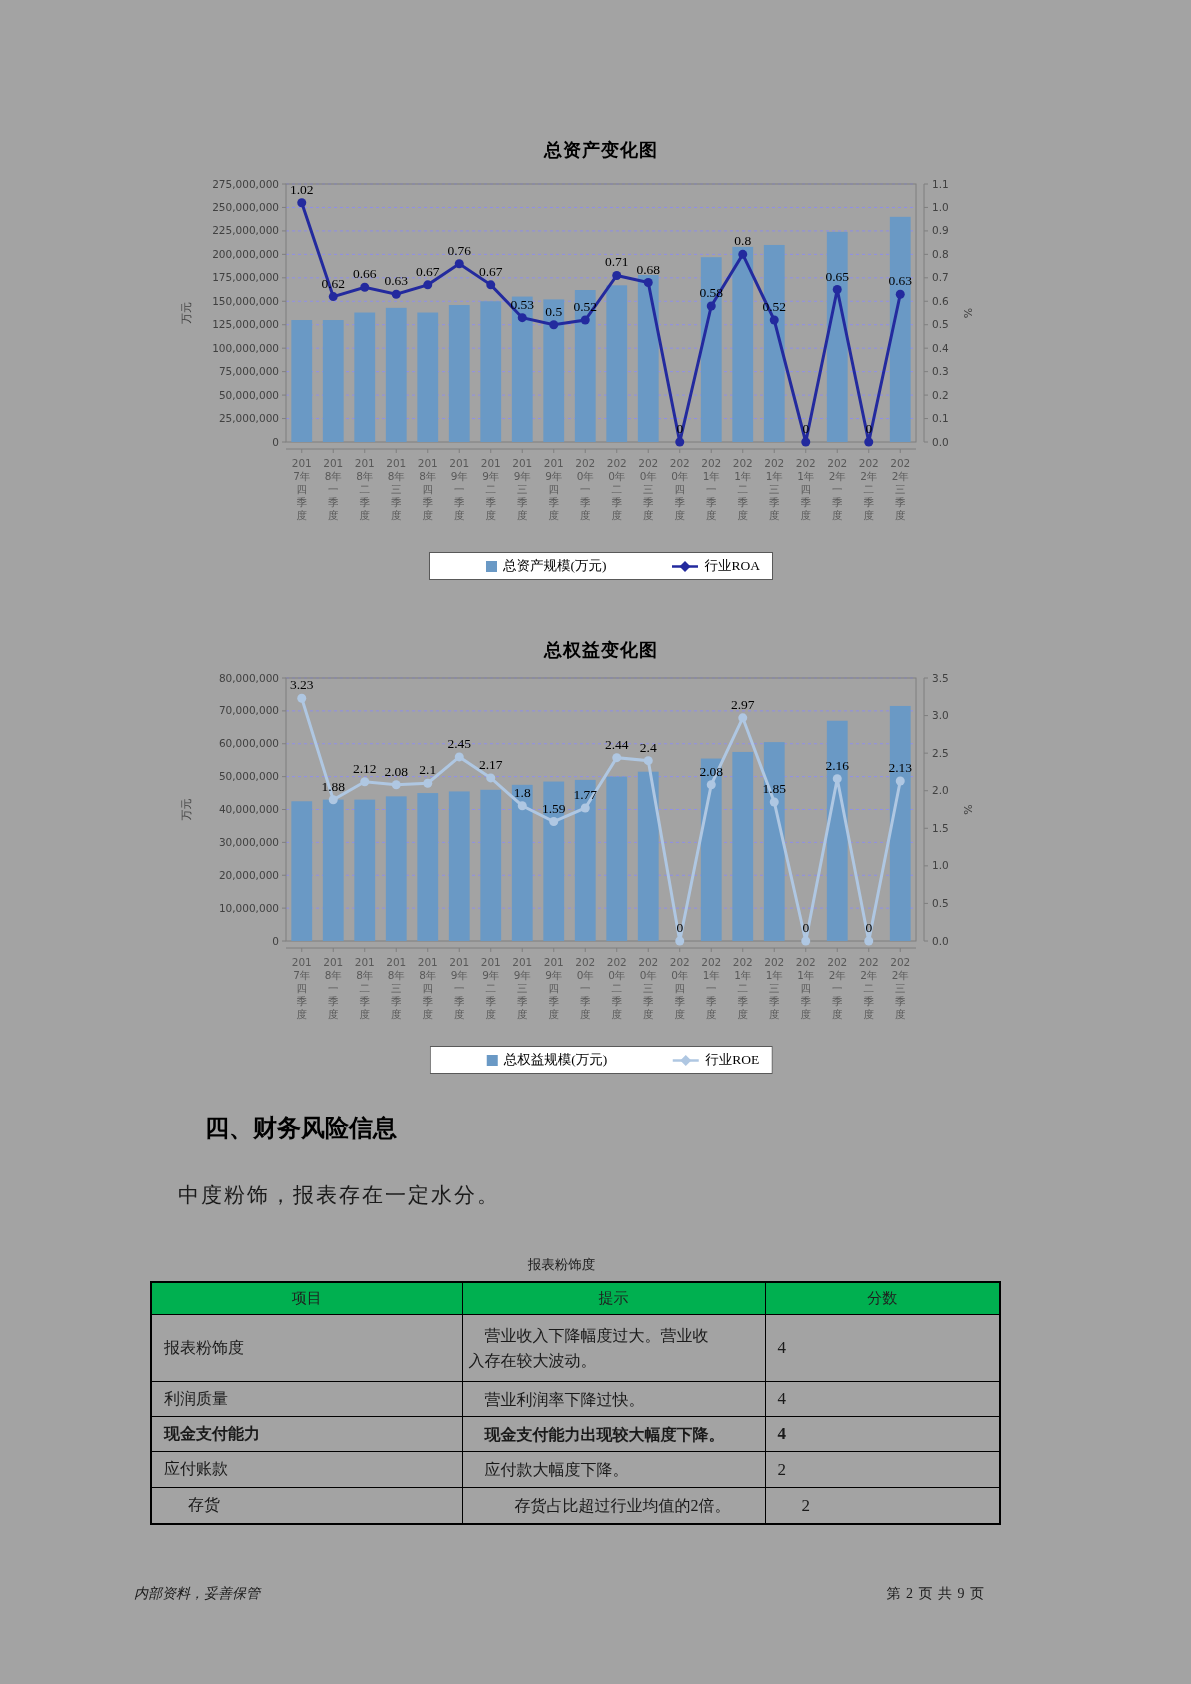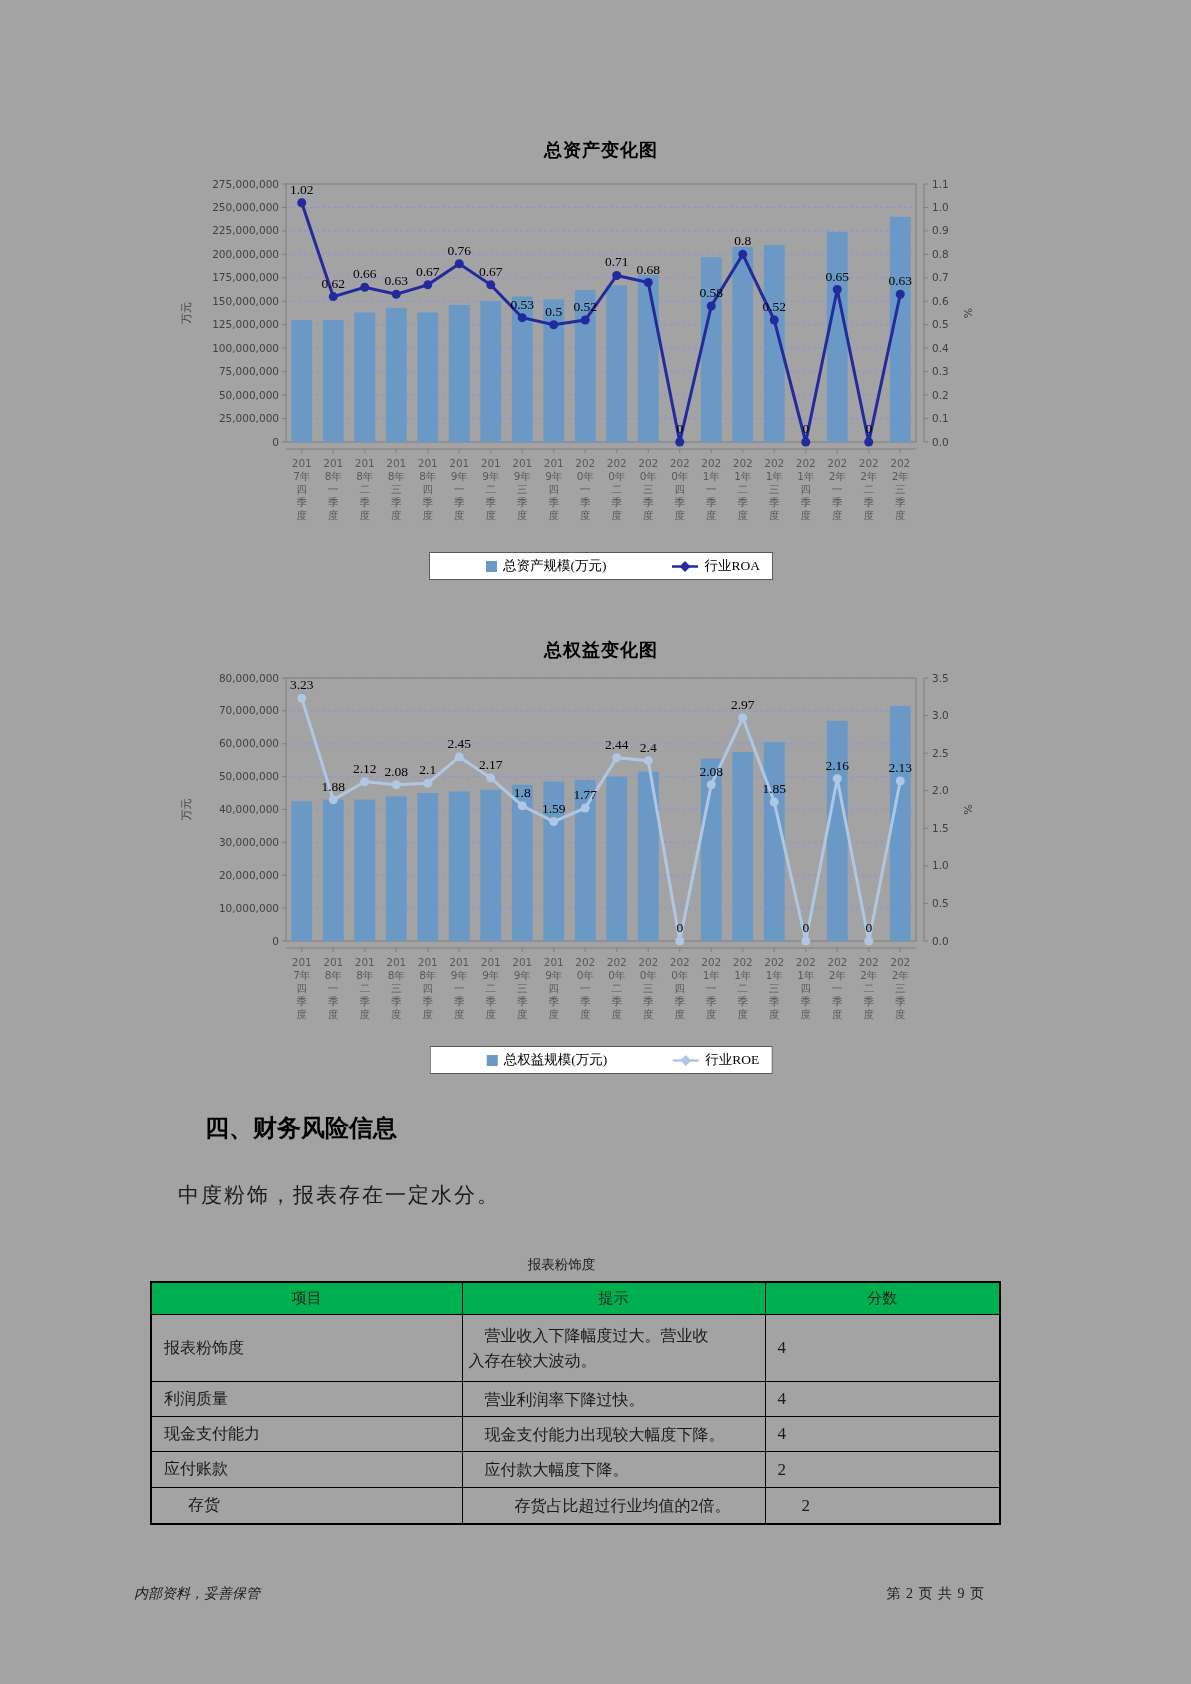--- a/index.html
+++ b/index.html
@@ -49,21 +49,21 @@
   }
   .score-table col.c1{width:311px;} .score-table col.c2{width:303px;} .score-table col.c3{width:235px;}
   .score-table th, .score-table td{border:1px solid #000; padding:0;}
   .score-table th{height:31px; font-weight:normal; font-size:15px; color:#1f1f1f; text-align:center;}
   .score-table td{vertical-align:middle;}
   .score-table td.item{padding-left:12px;}
   .score-table td.hint{padding-left:6px; padding-right:2px; white-space:pre-line; text-indent:1em; line-height:25px;}
   .score-table td.score{padding-left:12px; font-size:17px;}
   .score-table tr.r1 td{height:66px;}
   .score-table tr.r2 td{height:34px;}
-  .score-table tr.r3 td{height:34px;}
+  .score-table tr.r3 td{height:34px;font-weight:bold;}
   .score-table tr.r4 td{height:35px;margin-left:33px;}
   .score-table tr.r5 td{height:35px;padding-left:36px;}
   .score-table{border:2px solid #000;}
   
   .footer-left{
     position:absolute; left:134px; top:1585px;
     font-family:"Liberation Sans","DejaVu Sans",sans-serif;
     font-size:14px; color:#1a1a1a;font-style:italic;
   }
   .footer-right{

